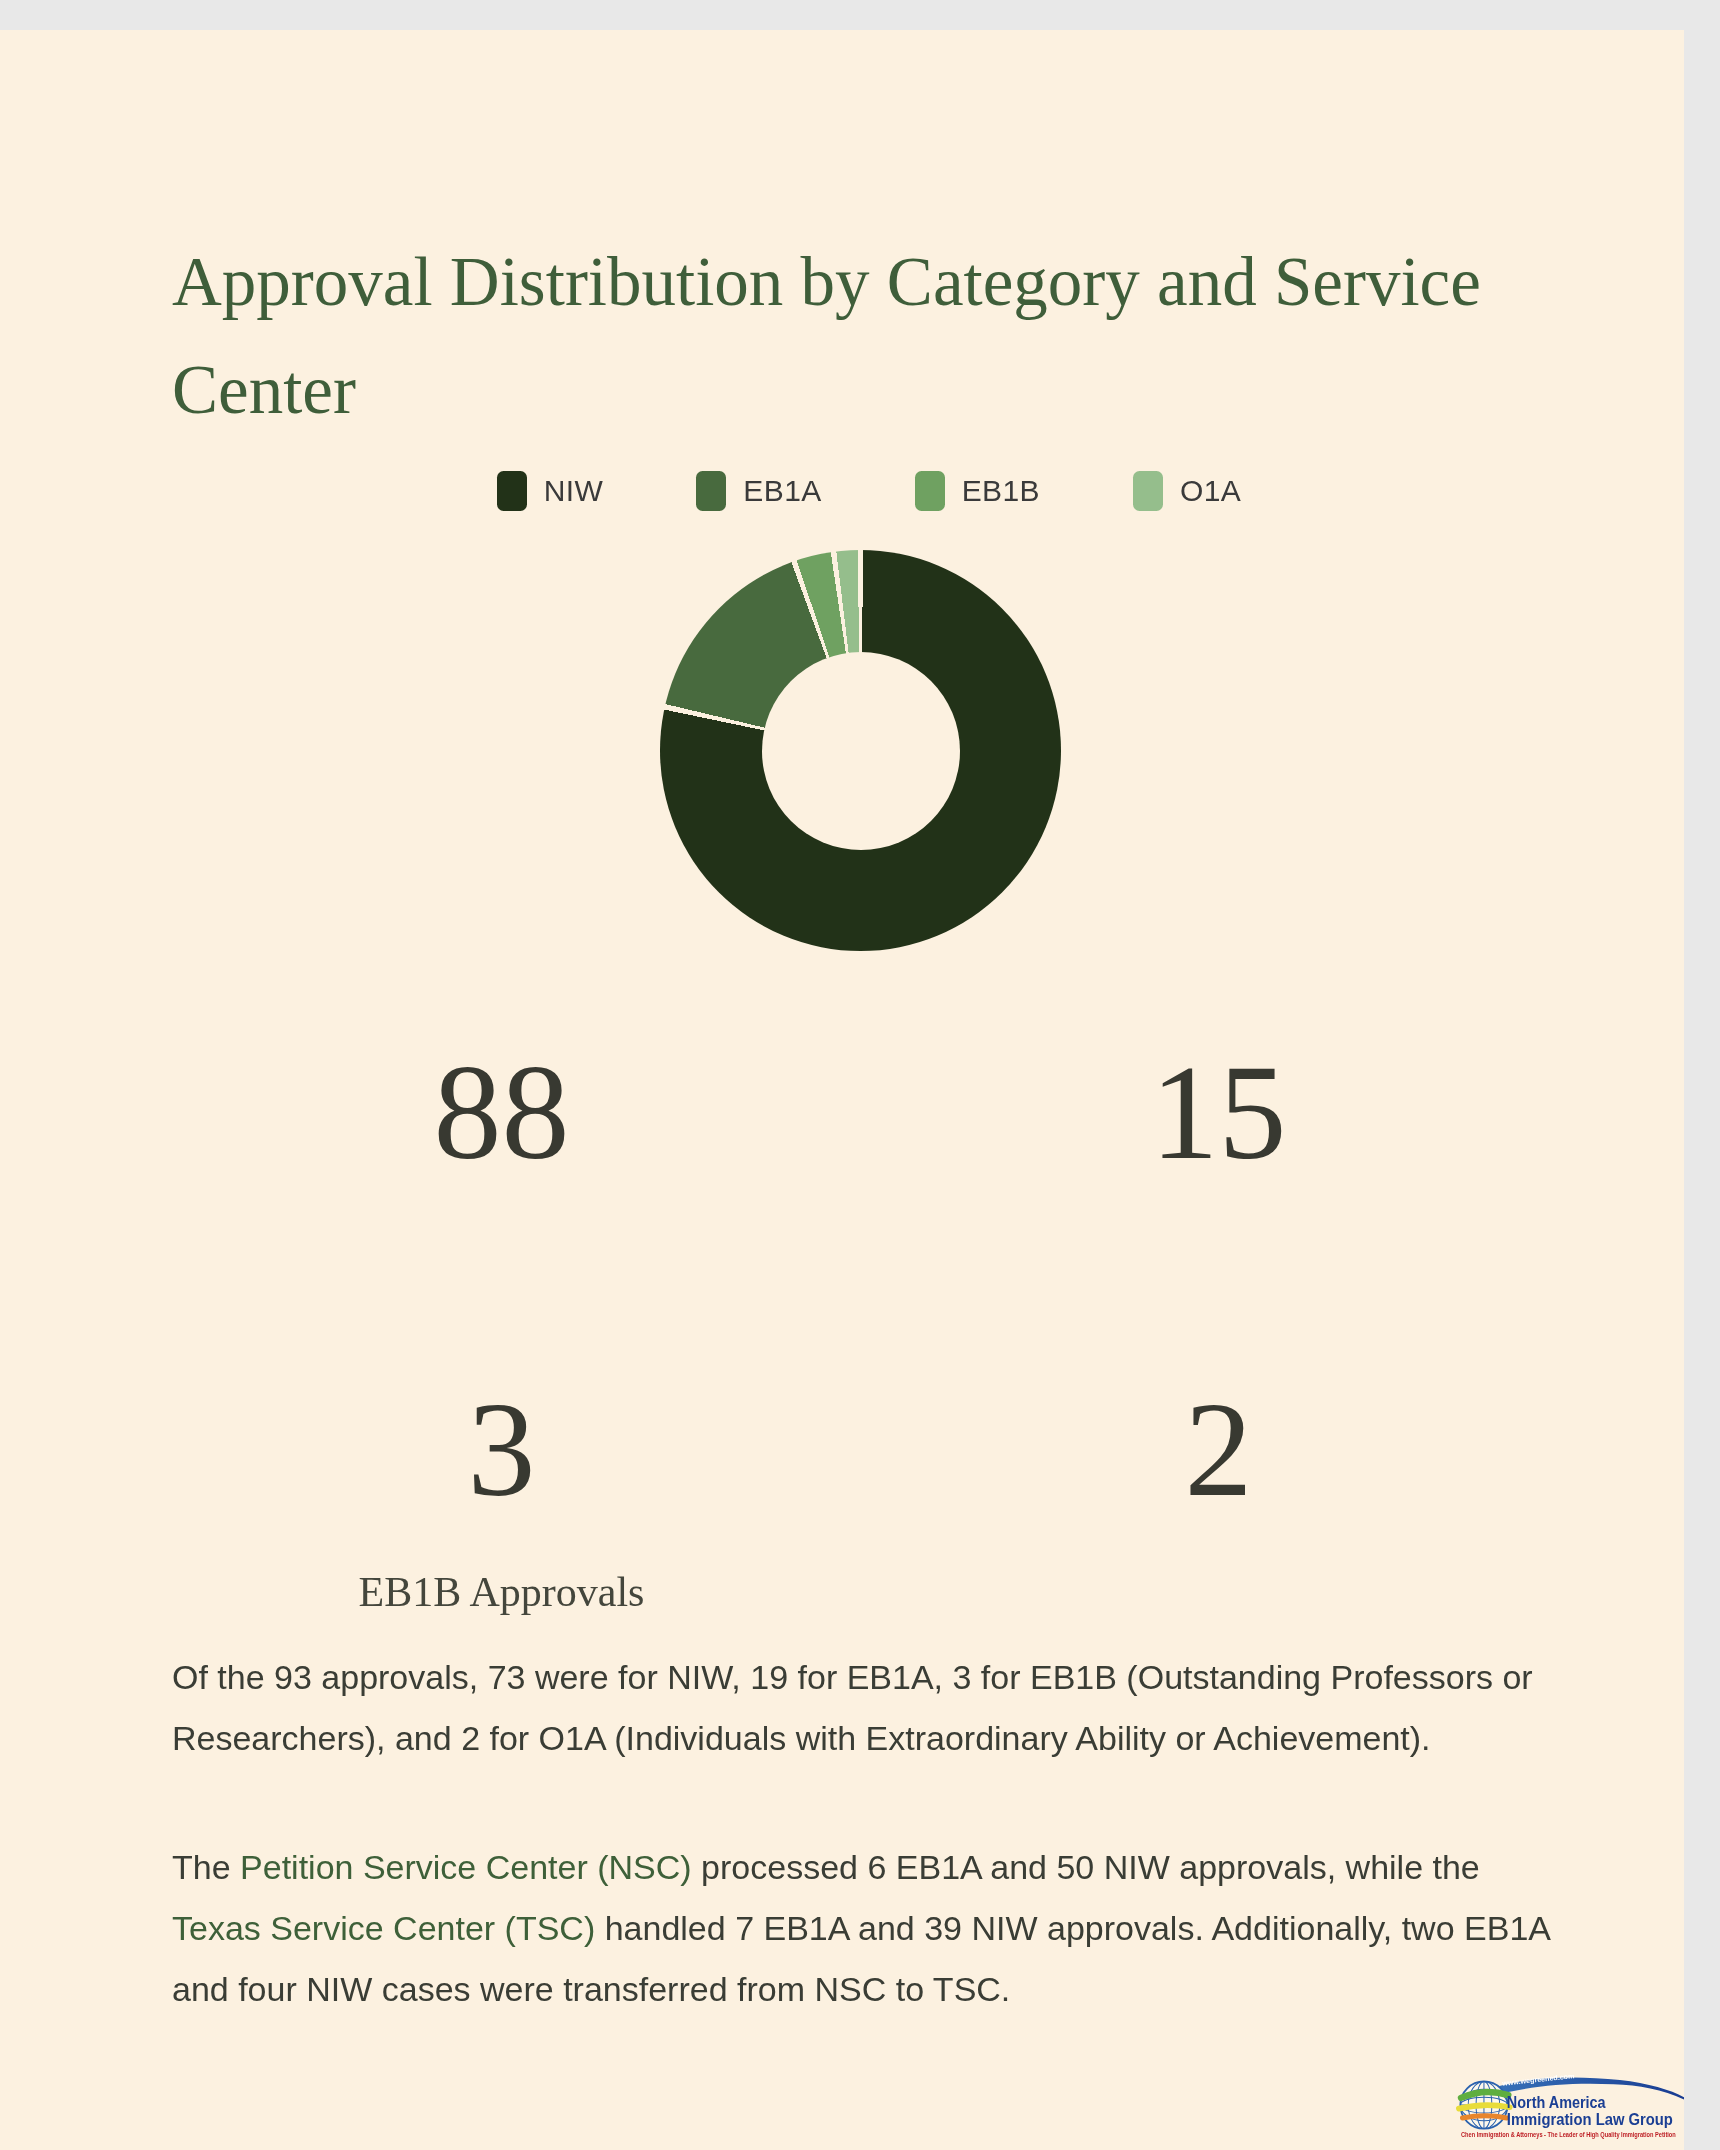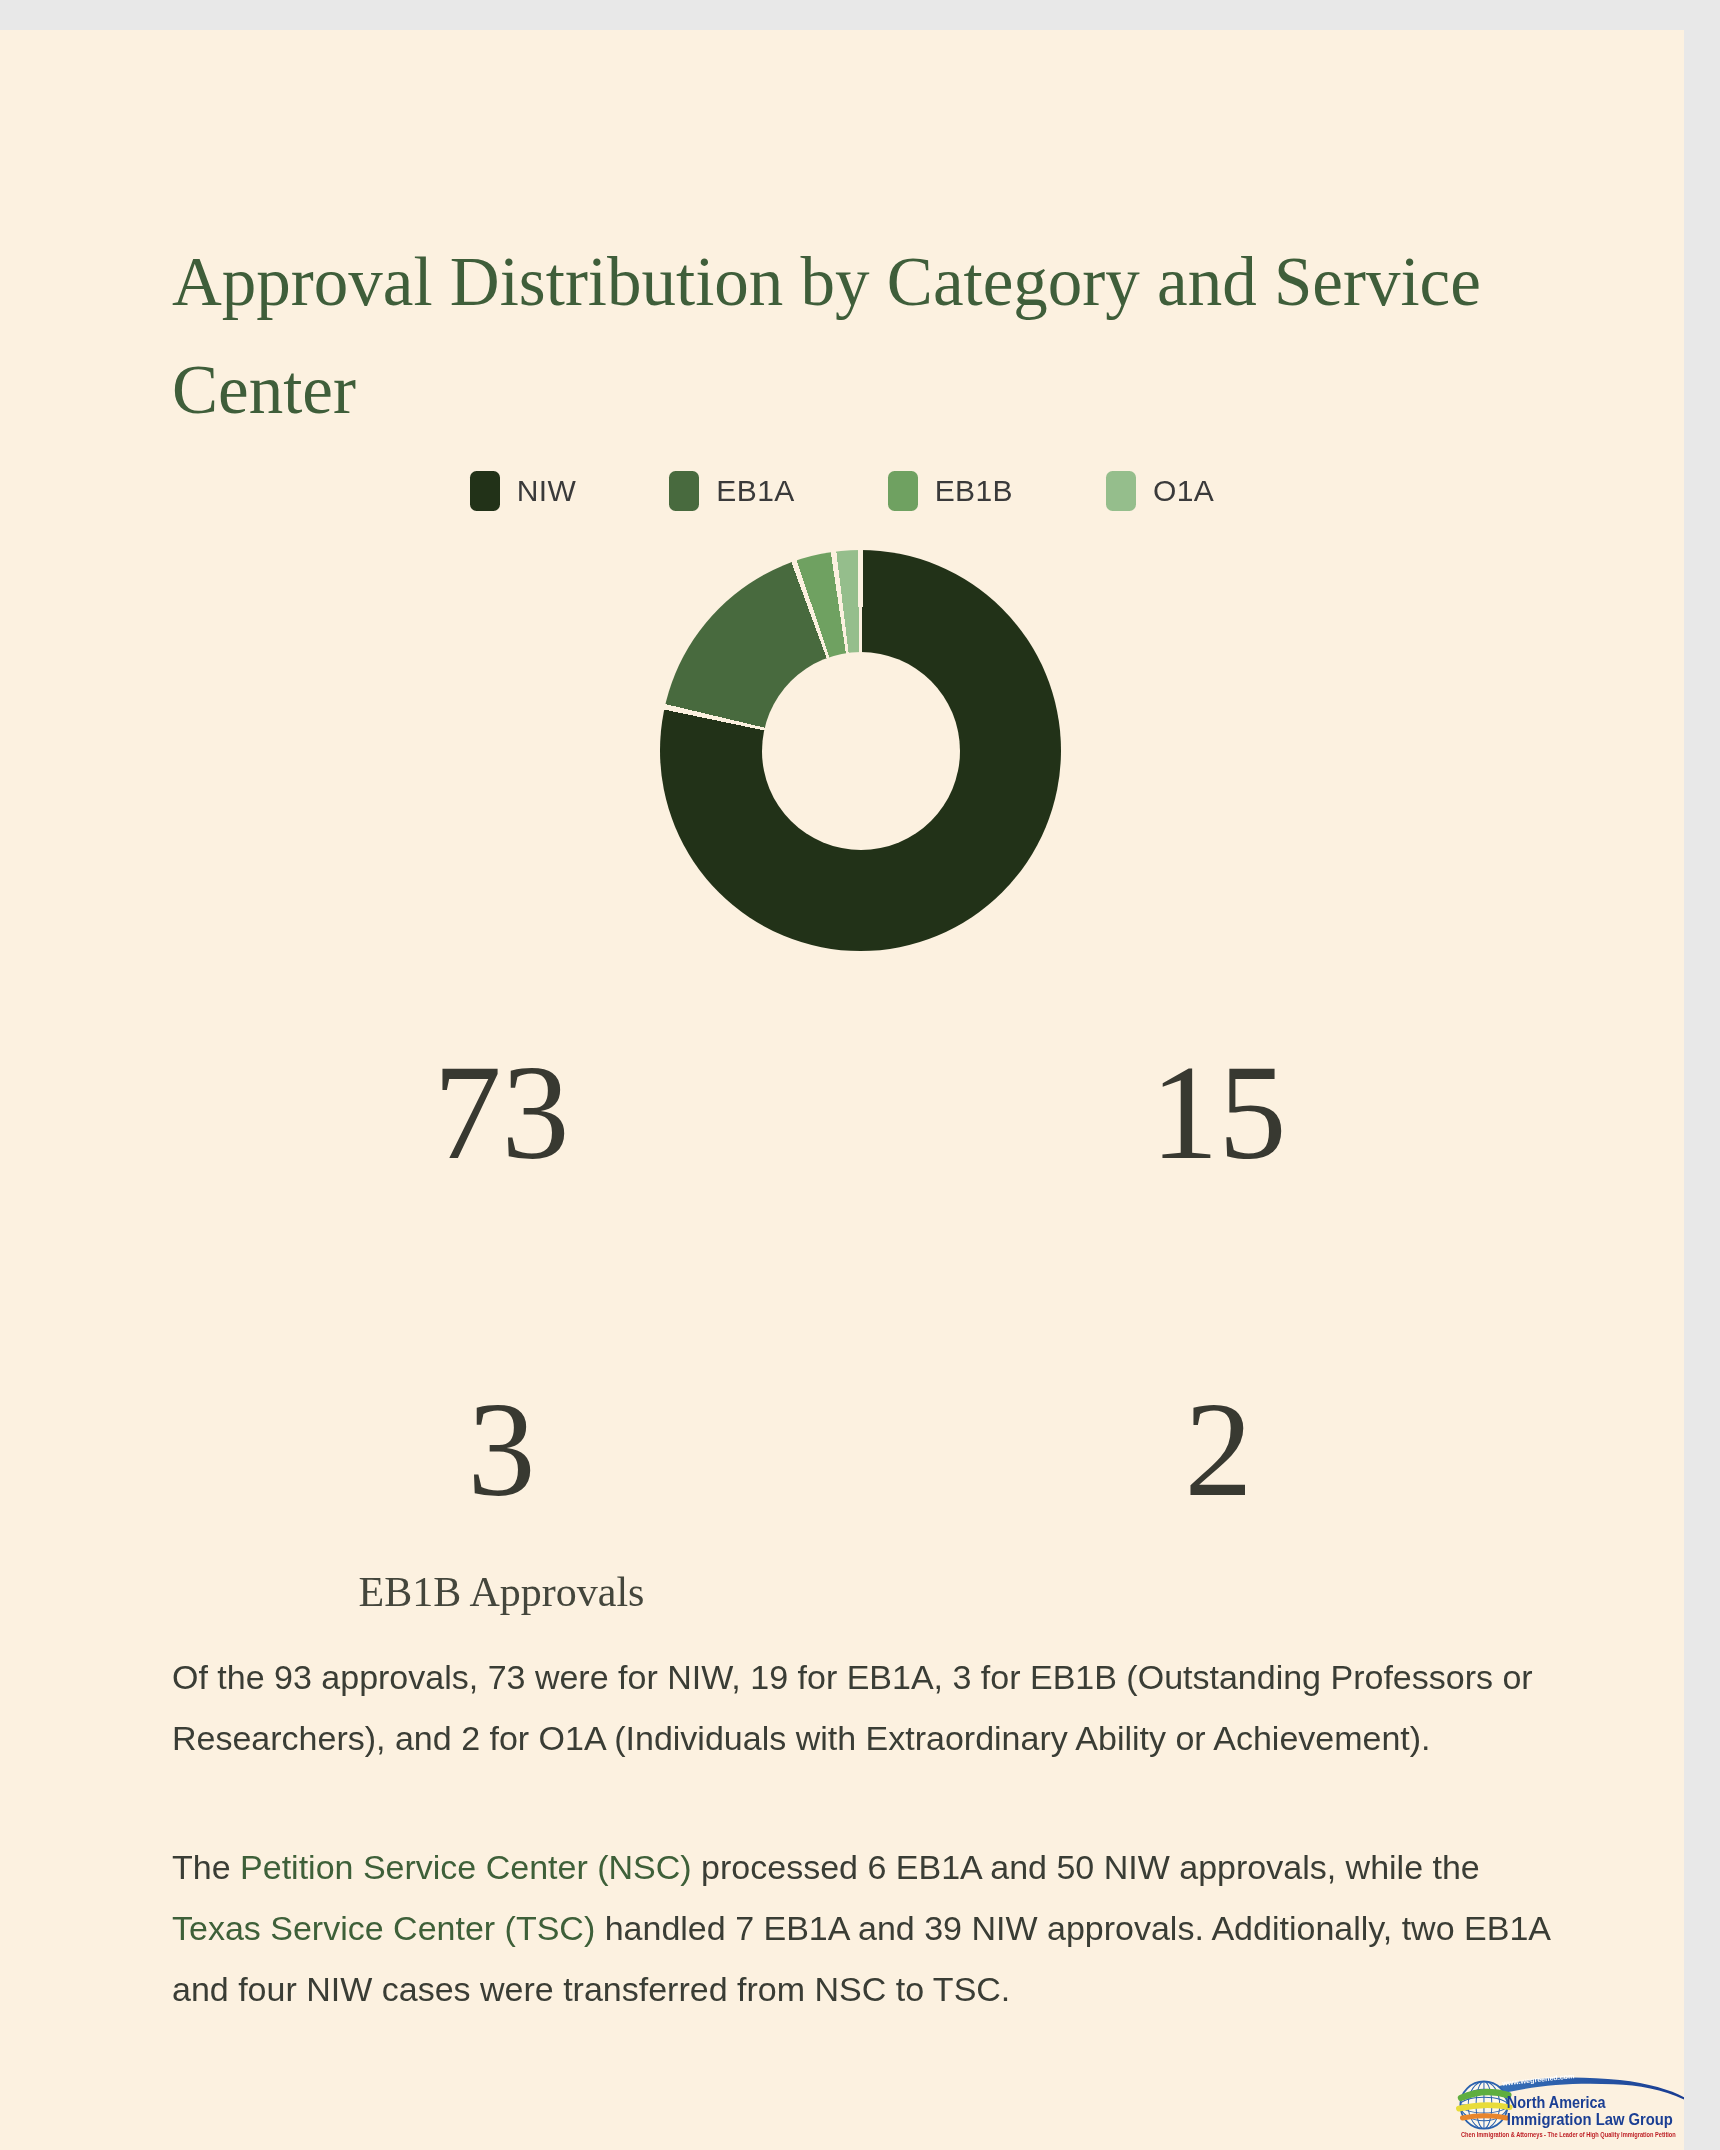--- a/index.html
+++ b/index.html
@@ -10,21 +10,21 @@
     margin-top:30px;
   }
   .title{
     position:absolute; left:172px; top:199px; width:1376px; margin:0;
     font-family:"Liberation Serif", serif; font-weight:400;
     font-size:69px; line-height:1.56; color:var(--title-green,#3F5E3A);
   }
   
   .legend{
     position:absolute; top:441px; left:0; width:100%;
-    display:flex; justify-content:center; align-items:center; gap:93px;
+    display:flex; justify-content:center; align-items:center; gap:93px;padding-left:27px;
   }
   .legend-item{display:flex; align-items:center; gap:17px;}
   .swatch{width:30px; height:40px; border-radius:6.5px; background:#888;}
   .legend-label{font-size:30px; color:var(--legend-label,#3A3A3A); letter-spacing:0.4px;}
   
   .donut{
     position:absolute; left:660px; top:520px; width:401px; height:401px;
     border-radius:50%;
   }
   .donut-hole{
@@ -80,21 +80,21 @@
       <span class="swatch" style="background: rgb(149, 190, 140);"></span>
       <span class="legend-label">O1A</span>
     </div>
   </div>
 
   <div class="donut" id="donut" style="background: conic-gradient(rgb(252, 241, 224) 0deg, rgb(252, 241, 224) 0.8deg, rgb(34, 50, 24) 0.8deg, rgb(34, 50, 24) 281.781deg, rgb(252, 241, 224) 281.781deg, rgb(252, 241, 224) 282.581deg, rgb(252, 241, 224) 282.581deg, rgb(252, 241, 224) 283.381deg, rgb(72, 106, 62) 283.381deg, rgb(72, 106, 62) 339.845deg, rgb(252, 241, 224) 339.845deg, rgb(252, 241, 224) 340.645deg, rgb(252, 241, 224) 340.645deg, rgb(252, 241, 224) 341.445deg, rgb(111, 161, 97) 341.445deg, rgb(111, 161, 97) 351.458deg, rgb(252, 241, 224) 351.458deg, rgb(252, 241, 224) 352.258deg, rgb(252, 241, 224) 352.258deg, rgb(252, 241, 224) 353.058deg, rgb(149, 190, 140) 353.058deg, rgb(149, 190, 140) 359.2deg, rgb(252, 241, 224) 359.2deg, rgb(252, 241, 224) 360deg);">
     <div class="donut-hole"></div>
   </div>
 
   <div class="stat r1l">
-    <div class="stat-value">73</div>
+    <div class="stat-value">88</div>
   </div>
   <div class="stat r1r">
     <div class="stat-value">15</div>
   </div>
   <div class="stat r2l">
     <div class="stat-value">3</div>
     <div class="stat-label">EB1B Approvals</div>
   </div>
   <div class="stat r2r">
     <div class="stat-value">2</div>

